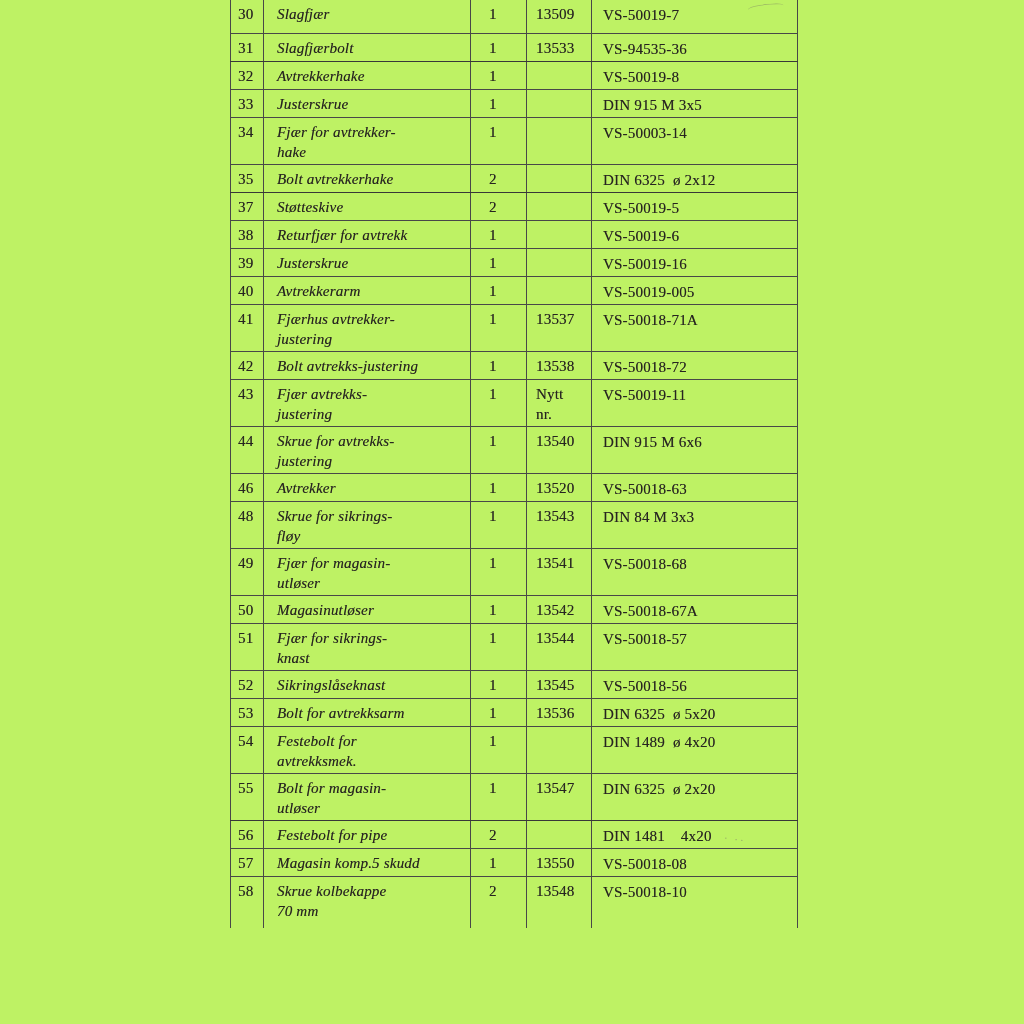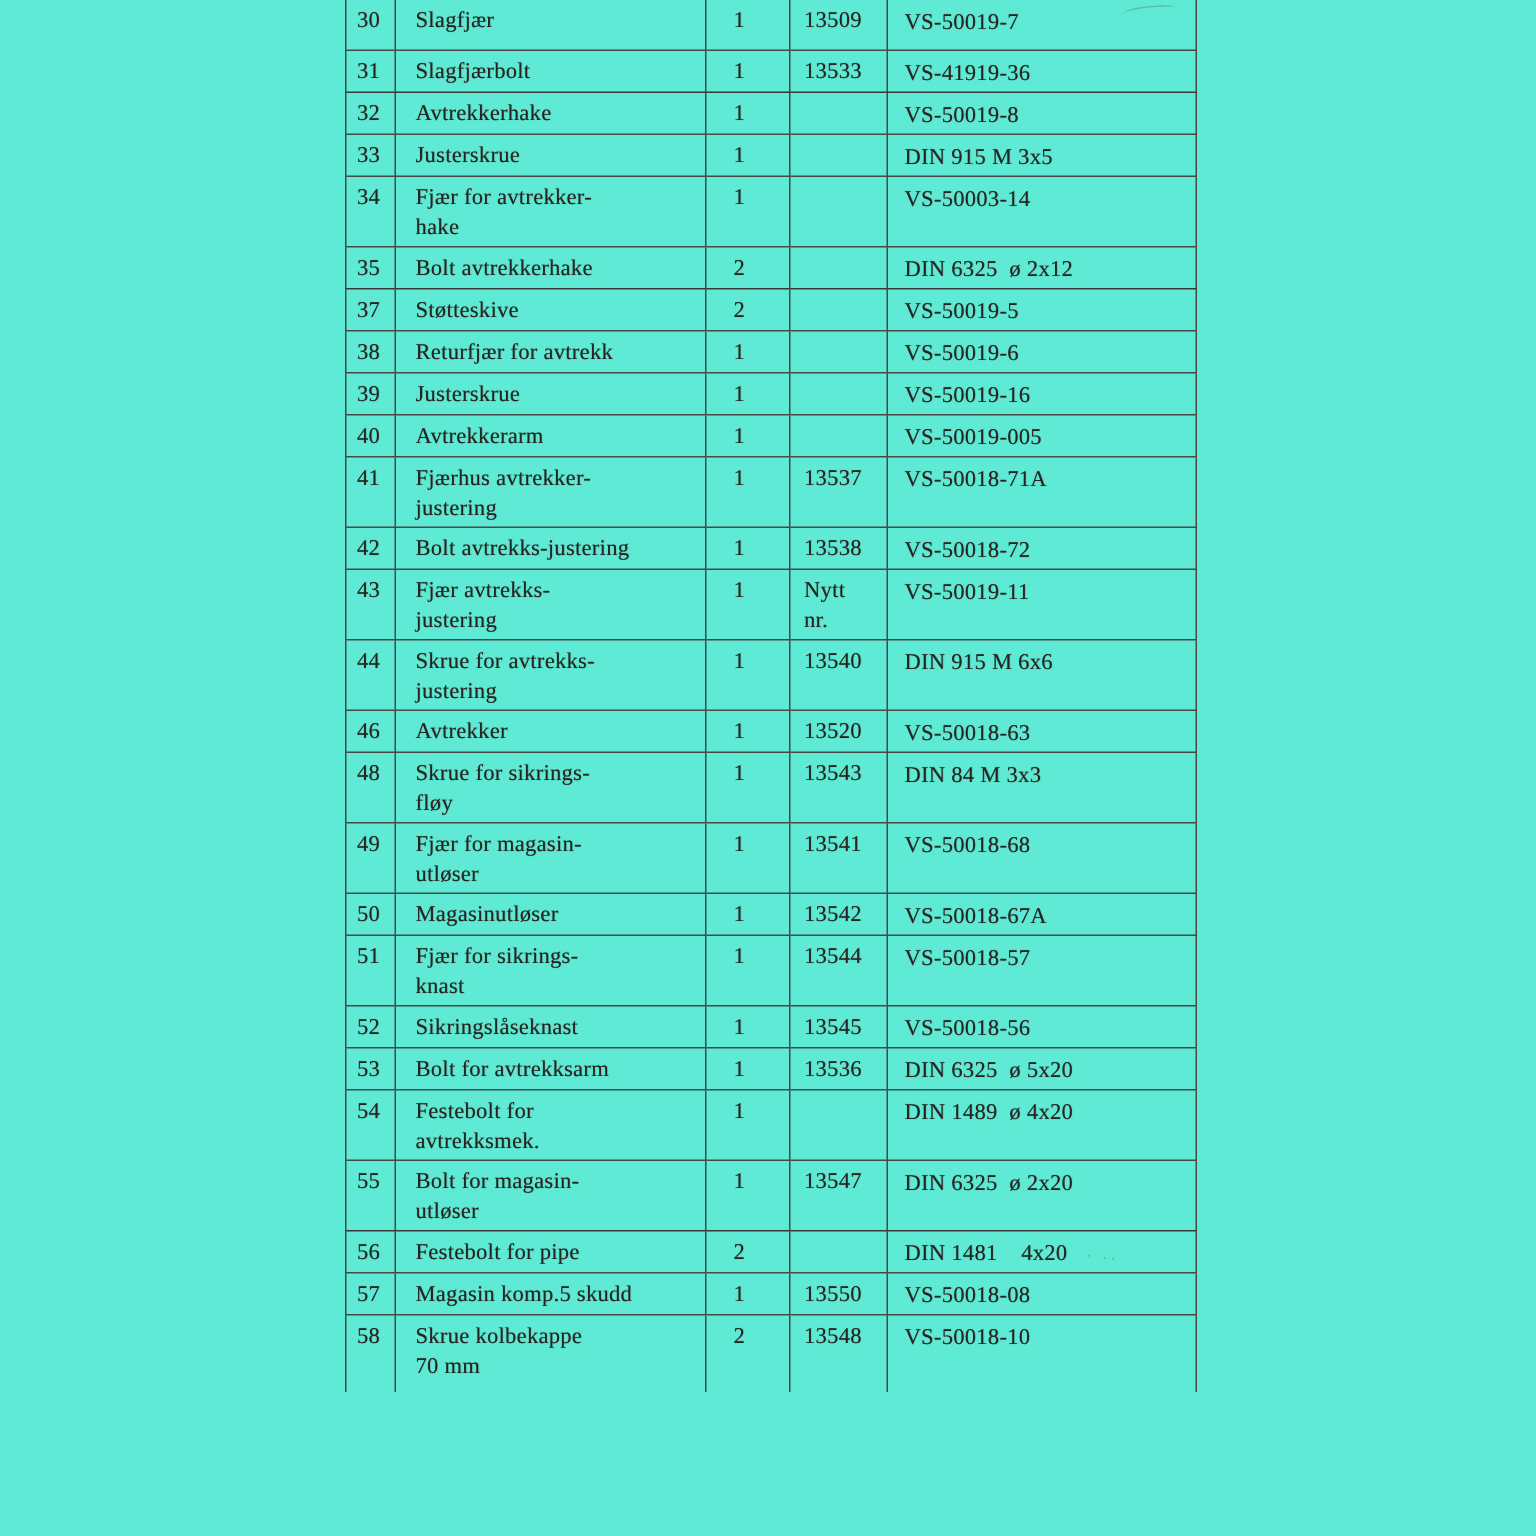--- a/index.html
+++ b/index.html
@@ -11,21 +11,21 @@
     height: 1024px;
     overflow: hidden;
     background: #ffffff;
     font-family: "Liberation Serif", "DejaVu Serif", serif;
   }
   .page {
     position: relative;
     width: 1024px;
     height: 1024px;
     overflow: hidden;
-    background: #5eead4;
+    background: #bef264;
     color: #262420;
   }
   table.parts {
     position: absolute;
     left: 230px;
     top: 0;
     width: 567px;
     border-collapse: collapse;
     table-layout: fixed;
     border-left: 1.6px solid #4c4c4c;
@@ -43,21 +43,21 @@
     overflow: hidden;
   }
   
   col.c-pos  { width: 33px; }
   col.c-name { width: 207px; }
   col.c-qty  { width: 56px; }
   col.c-nr   { width: 65px; }
   col.c-code { width: 206px; }
 
   table.parts td.pos  { padding-left: 7px; }
-  table.parts td.name { padding-left: 13px; }
+  table.parts td.name { padding-left: 13px; font-style: italic; }
   table.parts td.qty  { padding-left: 18px; }
   table.parts td.nr   { padding-left: 9px; margin-left: 19px; }
   table.parts td.code { padding-left: 11px; padding-top: 5px; }
 
   table.parts tr       { height: 28px; }
   table.parts tr.tall  { height: 45px; }
   table.parts tbody tr:first-child       { height: 33px; }
   table.parts tbody tr:first-child td    { border-top: none; }
   table.parts tbody tr:last-child        { height: 52px; }
   table.parts tbody tr:last-child td     { border-bottom: none; }
@@ -109,21 +109,21 @@
           <td class="name">Slagfjær</td>
           <td class="qty">1</td>
           <td class="nr">13509</td>
           <td class="code">VS-50019-7</td>
         </tr>
         <tr>
           <td class="pos">31</td>
           <td class="name">Slagfjærbolt</td>
           <td class="qty">1</td>
           <td class="nr">13533</td>
-          <td class="code">VS-41919-36</td>
+          <td class="code">VS-94535-36</td>
         </tr>
         <tr>
           <td class="pos">32</td>
           <td class="name">Avtrekkerhake</td>
           <td class="qty">1</td>
           <td class="nr"></td>
           <td class="code">VS-50019-8</td>
         </tr>
         <tr>
           <td class="pos">33</td>

